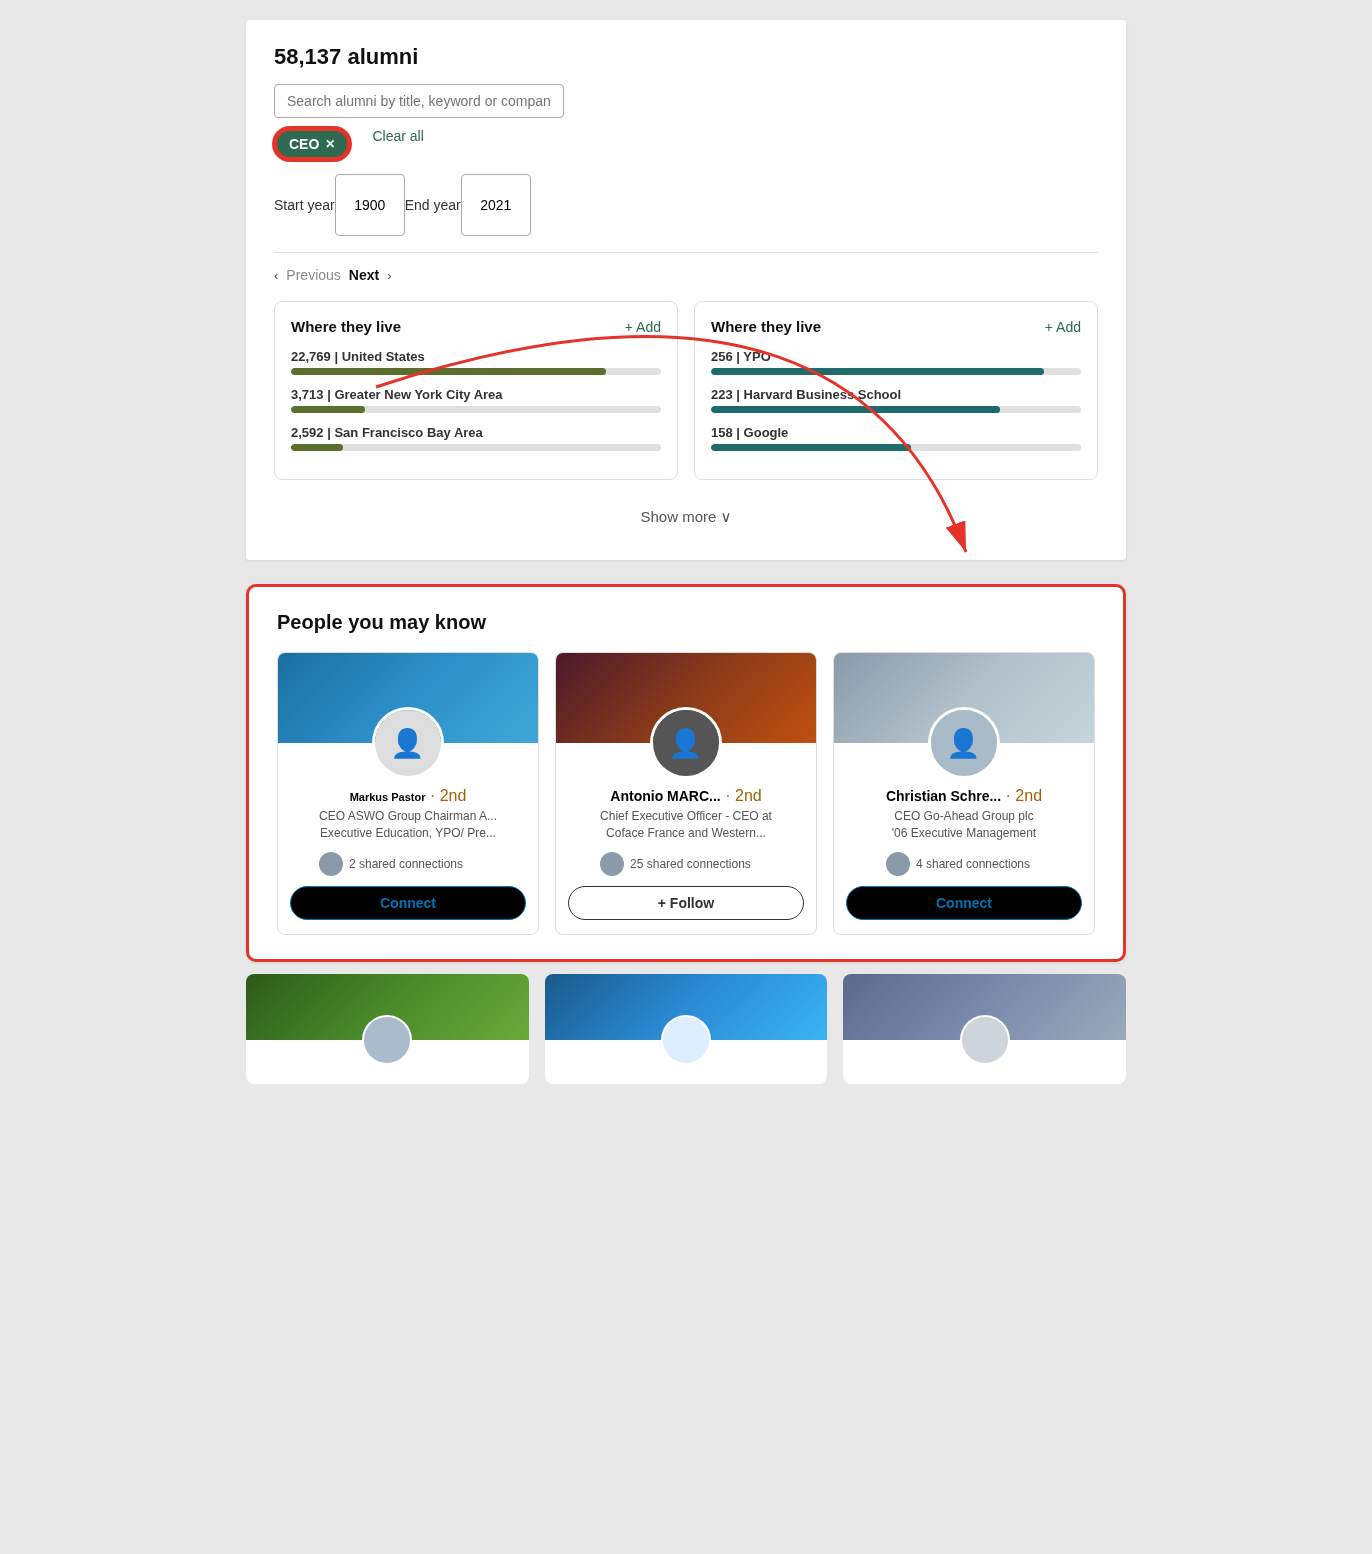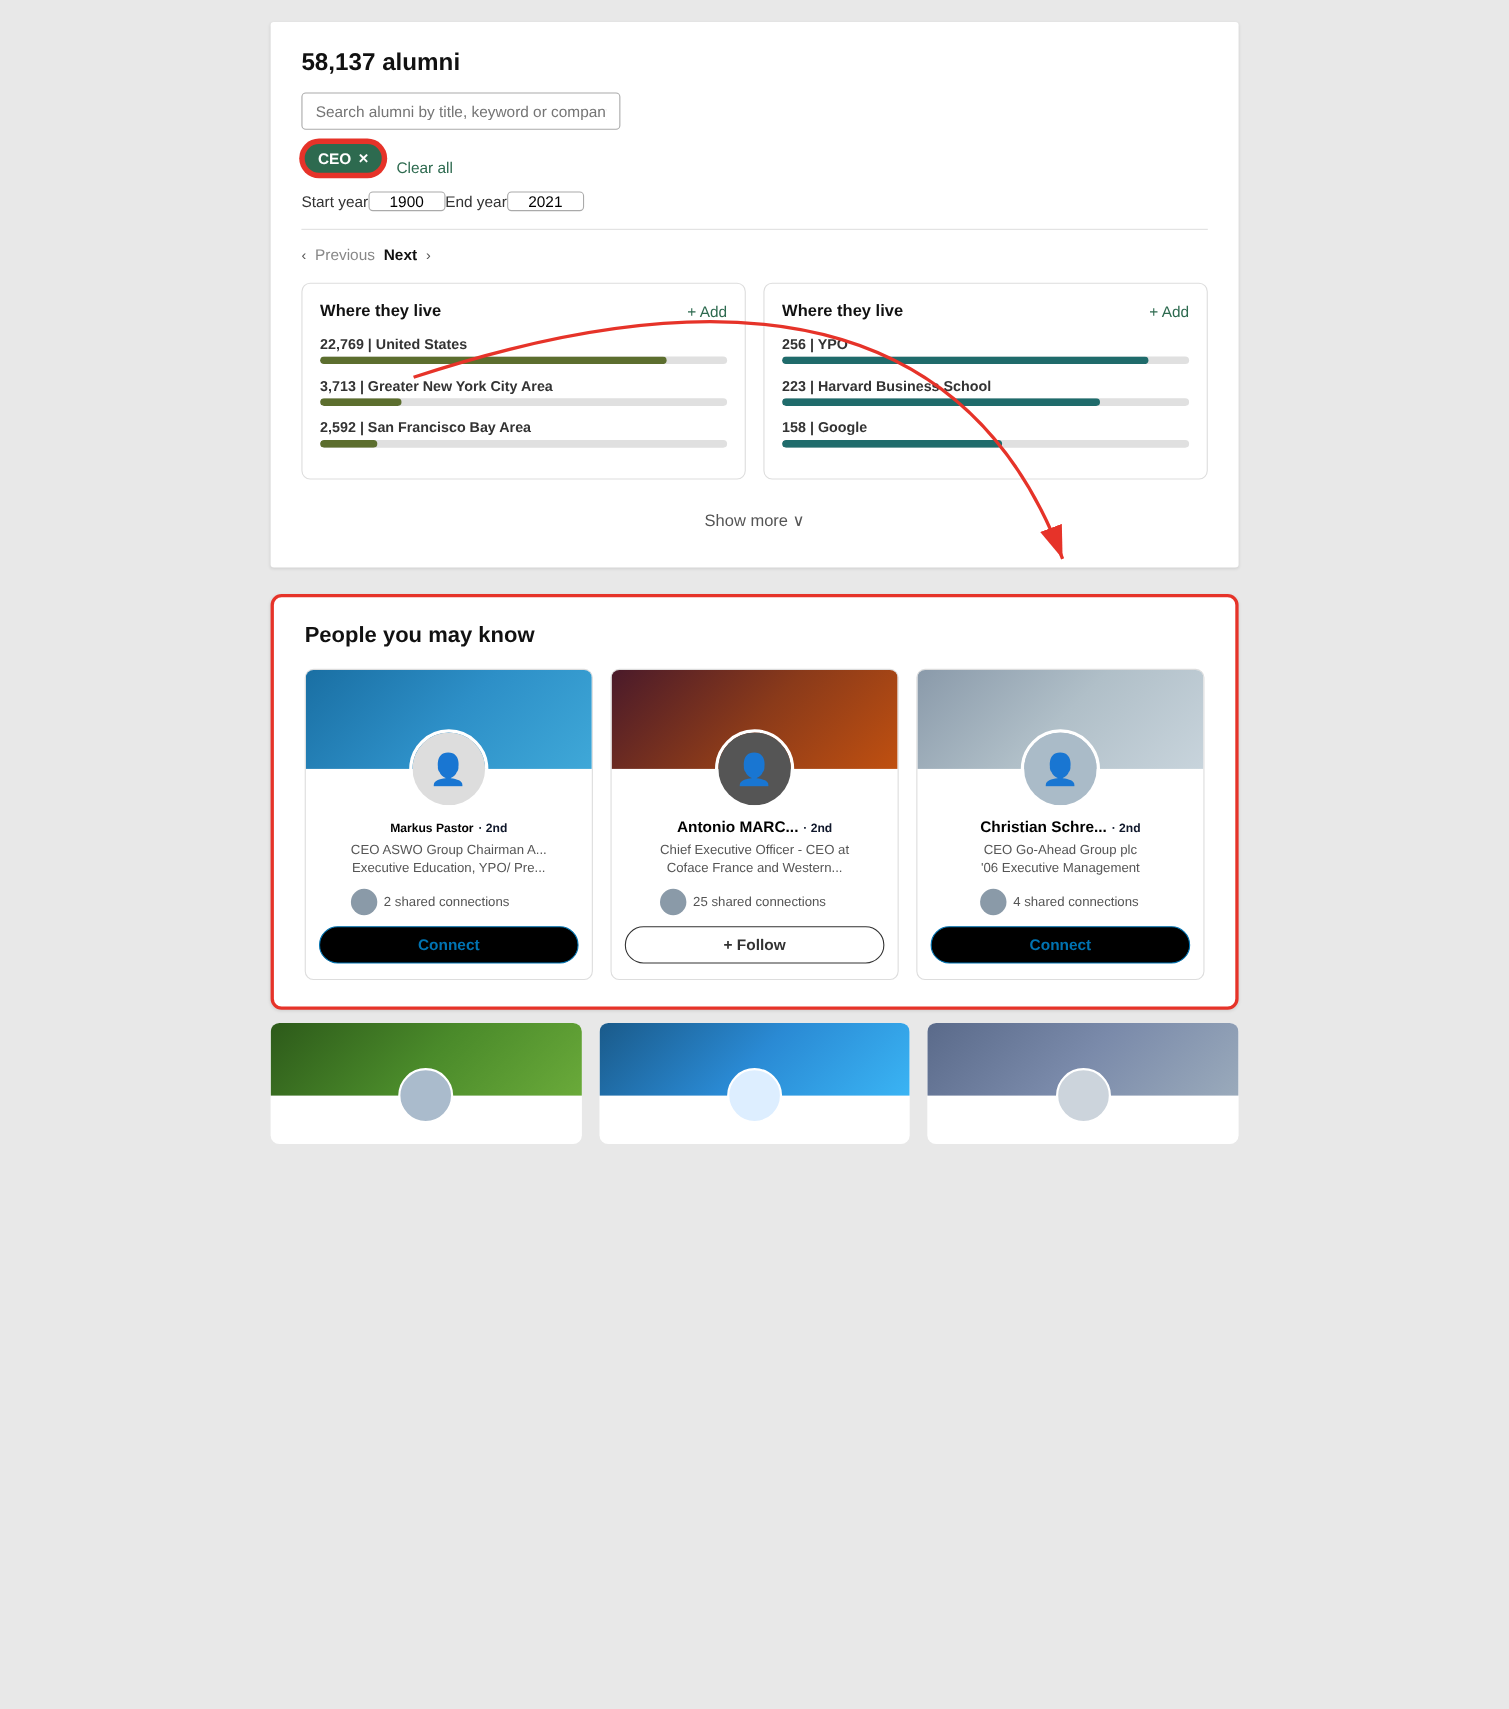--- a/index.html
+++ b/index.html
@@ -36,22 +36,22 @@
       border: 1px solid #aaa;
       border-radius: 4px;
       padding: 8px 12px;
       font-size: 14px;
       color: #555;
       outline: none;
       margin-bottom: 10px;
     }
     .filter-row {
       display: flex;
-      align-items: flex-end;
-      gap: 10px;
+      align-items: flex-start;
+      gap: 22px;
       margin-bottom: 14px;
     }
     .ceo-tag {
       background: #2d6a4f;
       color: #fff;
       border-radius: 20px;
       padding: 5px 12px;
       font-size: 14px;
       font-weight: 600;
       display: flex;
@@ -73,21 +73,21 @@
     .year-row {
       display: flex;
       align-items: center;
       margin-bottom: 16px;
       font-size: 14px;
       color: #333;
     }
     .year-input {
       border: 1px solid #aaa;
       border-radius: 4px;
-      padding: 0 8px;
+      padding: 22px 8px;
       font-size: 14px;
       width: 70px;
       text-align: center;
     }
     .divider {
       border: none;
       border-top: 1px solid #e0e0e0;
       margin-bottom: 14px;
     }
     .pagination {
@@ -247,23 +247,23 @@
     .avatar-1 { background: #b8c4cc; }
     .avatar-2 { background: #555; }
     .avatar-3 { background: #b0bcc8; }
     .person-info {
       margin-top: 44px;
       padding: 0 12px;
       text-align: center;
       flex: 1;
     }
     .person-degree {
-      font-size: 11px;
-      color: #0f172a;
-      font-weight: 700;
+      font-size: 16px;
+      color: #a16207;
+      font-weight: 400;
     }
     .person-role {
       font-size: 12px;
       color: #555;
       margin-top: 3px;
       line-height: 1.4;
     }
     .shared-connections {
       display: flex;
       align-items: center;

